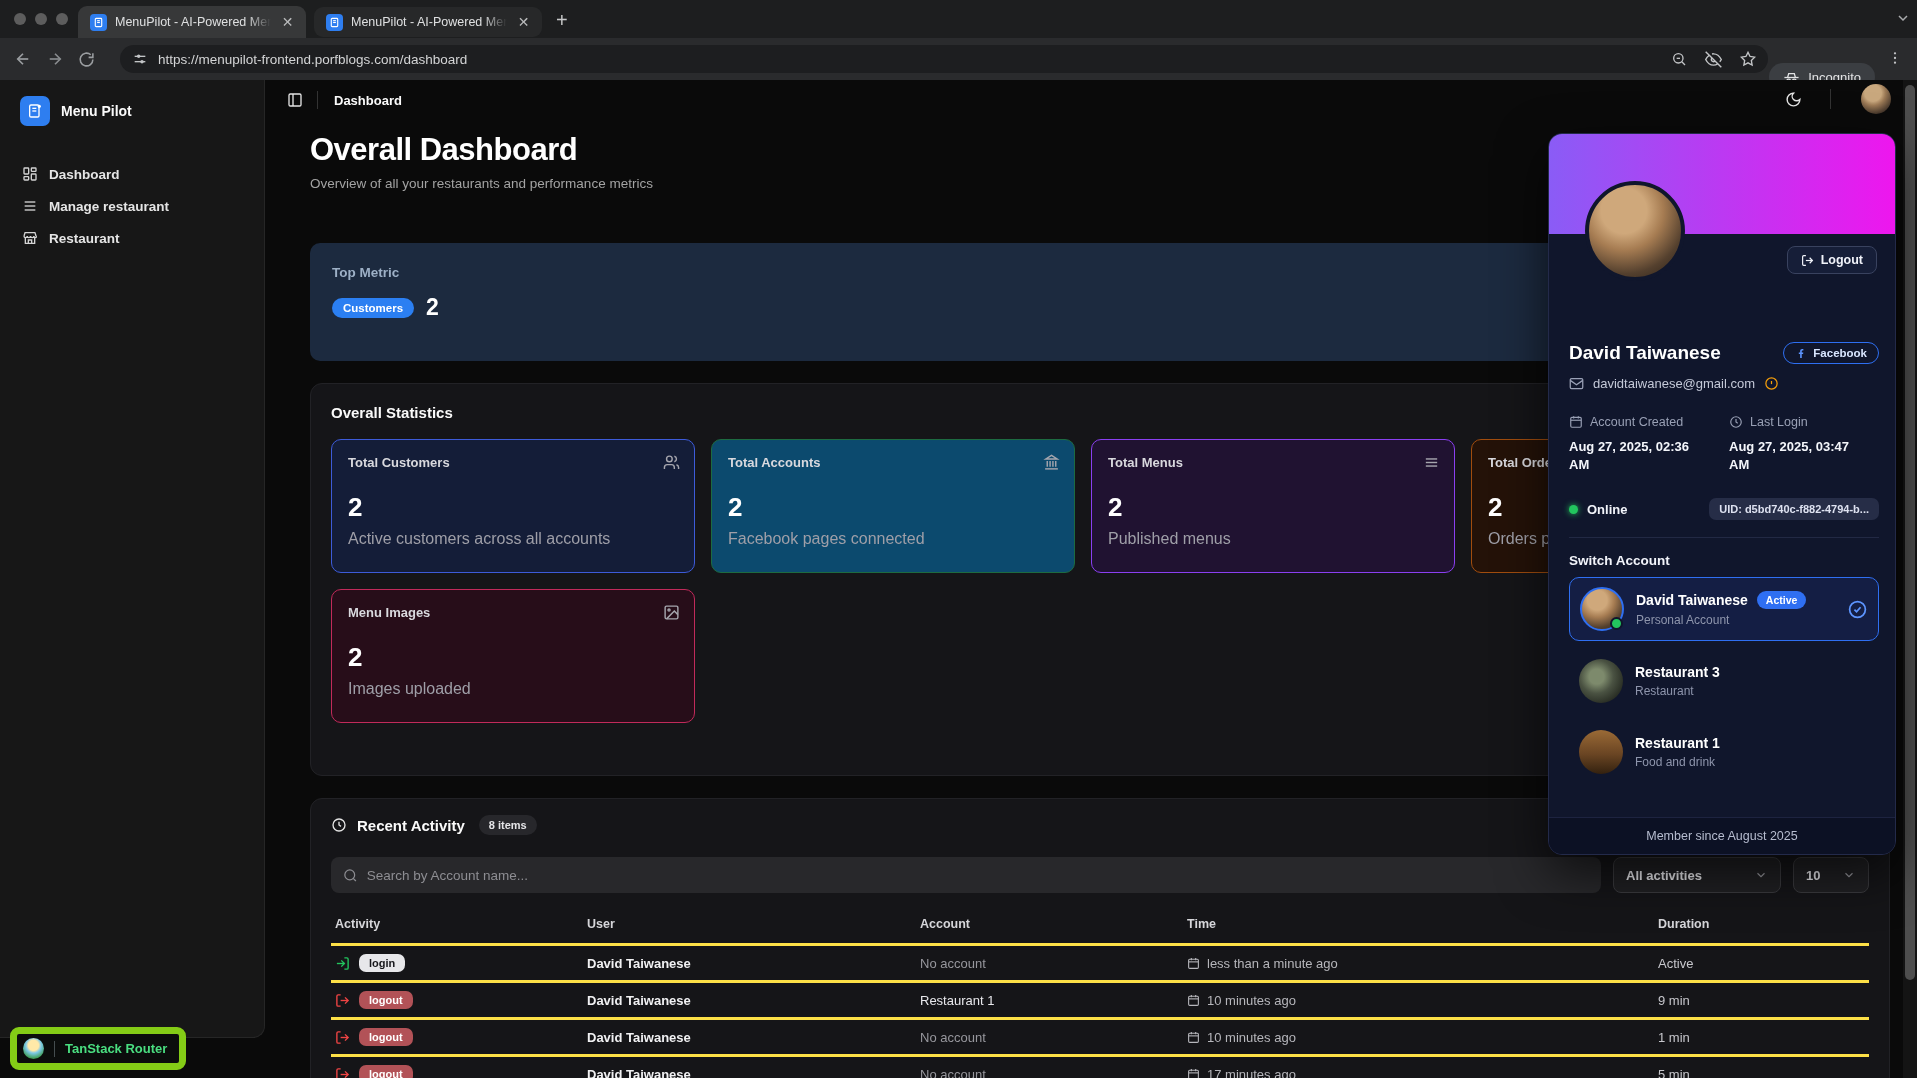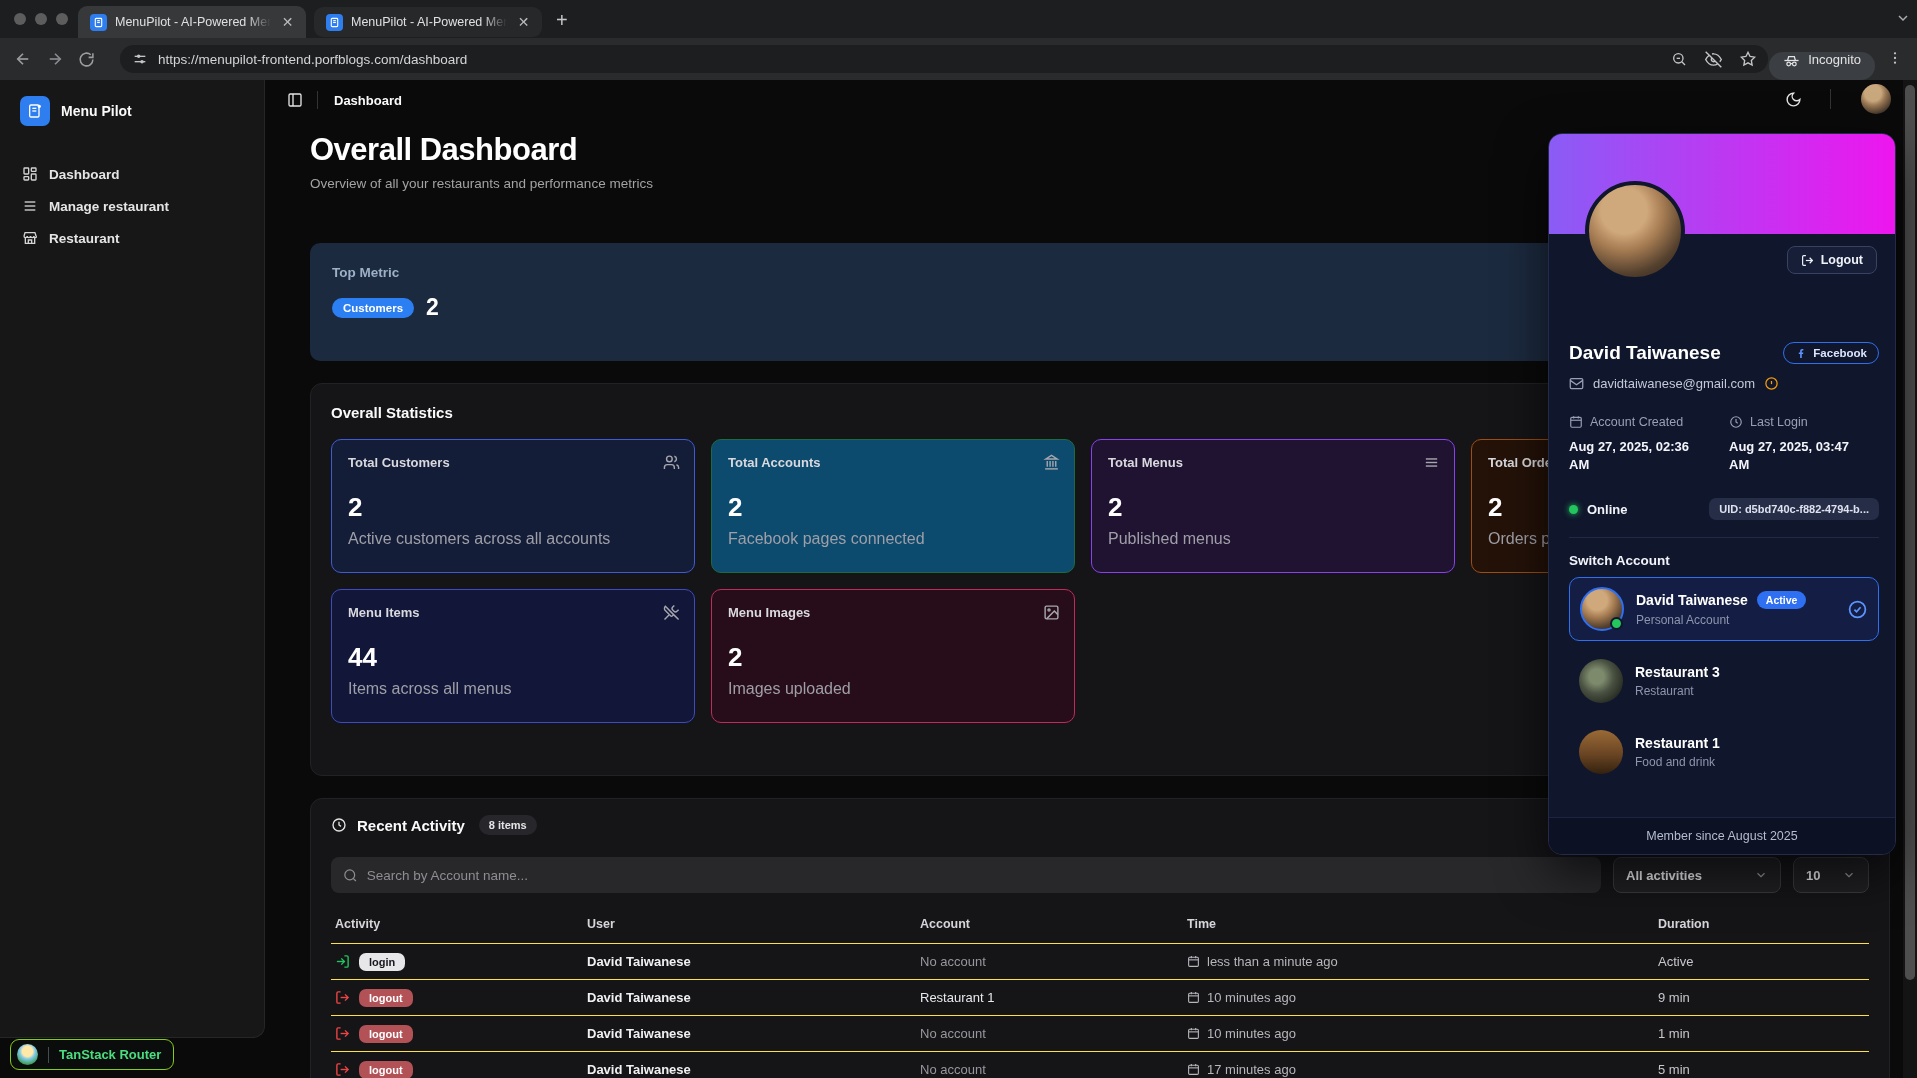--- a/index.html
+++ b/index.html
@@ -18,21 +18,21 @@
   .tab-close { color:#b9babb; font-size:14px; width:17px; height:17px; display:flex; align-items:center; justify-content:center; border-radius:50%; flex:none; }
   .newtab { position:absolute; left:556px; top:10px; color:#c6c7c8; font-size:20px; line-height:1; }
   .tabsearch { position:absolute; right:6px; top:10px; color:#a9abad; }
 
   .toolbar { position:absolute; top:38px; left:0; width:1917px; height:42px; background:#2a2b2d; display:flex; align-items:center; }
   .navbtn { color:#9b9ea1; margin-left:14px; }
   .navbtn.fwd { color:#8a8d90; }
   .omnibox { position:absolute; left:120px; top:7px; width:1648px; height:28px; background:#1d1e20; border-radius:14px; display:flex; align-items:center; padding:0 12px; }
   .omnibox .url { color:#d4d5d6; font-size:13.5px; margin-left:10px; flex:1; }
   .omni-icons { display:flex; align-items:center; gap:18px; color:#c3c5c7; }
-  .incognito-chip { position:absolute; right:42px; top:14px; height:28px; background:#3b3e42; border-radius:14px; display:flex; gap:8px; padding:0 14px; color:#e2e3e4; font-size:13px; }
+  .incognito-chip { position:absolute; right:42px; top:25px; height:28px; background:#3b3e42; border-radius:14px; display:flex; align-items:center; gap:8px; padding:0 14px; color:#e2e3e4; font-size:13px; }
   .kebab { position:absolute; right:14px; top:12px; color:#c3c5c7; }
 
   
   .app { position:absolute; top:80px; left:0; width:1917px; height:998px; background:#0a0a0a; overflow:hidden; }
 
   .sidebar { position:absolute; top:0; left:0; width:265px; height:958px; background:#171717; border-right:1px solid #262626; border-bottom:1px solid #262626; border-radius:0 0 12px 0; }
   .brand { display:flex; align-items:center; gap:11px; padding:16px 20px 10px; }
   .brand .logo { width:30px; height:30px; border-radius:7px; background:#2e7ef0; display:flex; align-items:center; justify-content:center; }
   .brand .name { color:#fafafa; font-size:14px; font-weight:bold; }
   .nav { margin-top:22px; }
@@ -73,21 +73,21 @@
   .badge-count { background:#27272b; color:#e4e4e7; font-size:11px; font-weight:bold; border-radius:999px; padding:4px 10px; margin-left:4px; }
   .act-controls { display:flex; gap:12px; margin-top:22px; }
   .searchbox { flex:1; height:36px; background:#28282b; border-radius:8px; display:flex; align-items:center; padding:0 12px; gap:9px; color:#8d8d92; }
   .searchbox input { background:transparent; border:none; outline:none; color:#e5e5e5; font-size:13.5px; width:100%; font-family:inherit; }
   .searchbox input::placeholder { color:#8d8d92; }
   .select { height:36px; background:#202023; border:1px solid #3a3a3e; border-radius:8px; display:flex; align-items:center; justify-content:space-between; padding:0 12px; color:#ececf0; font-size:13px; font-weight:bold; }
   .select.w1 { width:168px; } .select.w2 { width:76px; }
   .select svg { color:#9a9aa0; }
   table.act { width:100%; border-collapse:collapse; margin-top:16px; table-layout:fixed; }
   table.act th { text-align:left; color:#d6d6da; font-size:12.5px; font-weight:bold; padding:8px 4px 12px; }
-  table.act td { padding:8px 4px; border-top:1px solid #fde047; font-size:13px; height:36px; }
+  table.act td { padding:8px 4px; border-top:3px solid #fde047; font-size:13px; height:36px; }
   col.c1{width:252px;} col.c2{width:333px;} col.c3{width:267px;} col.c4{width:471px;} 
   .cell-act { display:flex; align-items:center; gap:9px; }
   .pill-login { background:#e7e7ea; color:#16161a; font-size:11px; font-weight:bold; border-radius:7px; padding:3px 10px; }
   .pill-logout { background:#b25257; color:#fff; font-size:11px; font-weight:bold; border-radius:7px; padding:3px 10px; }
   .u { color:#f1f1f3; font-weight:bold; }
   .dim { color:#97979d; } .lite { color:#e8e8ec; }
   .timecell { display:flex; align-items:center; gap:7px; color:#b6b6bb; }
   .dur { color:#c7c7cc; }
 
   
@@ -121,21 +121,21 @@
   .online-dot { position:absolute; right:-1px; bottom:-1px; width:13px; height:13px; border-radius:50%; background:#22c55e; border:2.5px solid #10162c; }
   .acct .nm { color:#fff; font-size:14px; font-weight:800; display:flex; align-items:center; gap:9px; }
   .pill-active { background:#2f6ff2; color:#fff; font-size:10.5px; font-weight:bold; border-radius:999px; padding:3px 9px; }
   .acct .sb { color:#8e95ac; font-size:12px; margin-top:4px; }
   .acct .chk { margin-left:auto; color:#5d95ff; }
   .pp-footer { position:absolute; left:0; right:0; bottom:0; height:37px; background:#0c1124; border-top:1px solid #1d2340; border-radius:0 0 13px 13px; display:flex; align-items:center; justify-content:center; color:#b6bccf; font-size:12.5px; }
 
   
   .scrolltrack { position:absolute; right:0; top:0; width:14px; height:998px; background:#141414; }
   .scrollthumb { position:absolute; right:2px; top:5px; width:10px; height:895px; background:#4e4e4e; border-radius:5px; }
-  .devtools { position:absolute; left:10px; bottom:8px; display:flex; align-items:center; gap:10px; background:#0b0d0c; border:1px solid #84cc16; border-radius:9px; padding:4px 12px 4px 6px; }
+  .devtools { position:absolute; left:10px; bottom:8px; display:flex; align-items:center; gap:10px; background:#0b0d0c; border:7px solid #84cc16; border-radius:9px; padding:4px 12px 4px 6px; }
   .devtools .logo { width:21px; height:21px; border-radius:50%; background:radial-gradient(circle at 50% 35%, #ffe9a8 0 30%, #7ec9e8 45%, #3f9e57 75%, #1f5a2e 100%); }
   .devtools .dv { width:1px; height:16px; background:#454d4f; }
   .devtools .lbl { color:#4ade80; font-size:13px; font-weight:bold; }
 </style>
 </head>
 <body>
 
 <div class="tabstrip">
   <div class="traffic">
       <i></i>
@@ -379,32 +379,20 @@
             <svg width="17" height="17" viewBox="0 0 24 24" fill="none" stroke="currentColor" stroke-width="2">
                 <circle cx="9" cy="21" r="1.6"></circle>
                 <circle cx="19" cy="21" r="1.6"></circle>
                 <path d="M2 3h3l3 13h11l2-9H7"></path>
               </svg>
           </span>
           <div class="v">2</div>
           <div class="c">Orders processed</div>
         </div>
 
-        <div class="stat-card" style="background: rgb(18, 23, 57); border-color: rgb(60, 75, 196);">
-          <div class="t">Menu Items</div>
-          <span class="ic">
-            <svg width="17" height="17" viewBox="0 0 24 24" fill="none" stroke="currentColor" stroke-width="2">
-                <path d="m16 2-2.3 2.3a3 3 0 0 0 0 4.2l1.8 1.8a3 3 0 0 0 4.2 0L22 8"></path>
-                <path d="M15 15 3.3 3.3a4.2 4.2 0 0 0 0 6l7.3 7.3c.7.7 2 .7 2.8 0L15 15Zm0 0 7 7"></path>
-                <path d="m2.1 21.8 6.4-6.3"></path>
-              </svg>
-          </span>
-          <div class="v">44</div>
-          <div class="c">Items across all menus</div>
-        </div>
 
         <div class="stat-card" style="background: rgb(39, 13, 25); border-color: rgb(193, 42, 90);">
           <div class="t">Menu Images</div>
           <span class="ic">
             <svg width="17" height="17" viewBox="0 0 24 24" fill="none" stroke="currentColor" stroke-width="2">
                 <rect x="3" y="3" width="18" height="18" rx="2"></rect>
                 <circle cx="8.5" cy="8.5" r="1.5"></circle>
                 <path d="m21 15-5-5L5 21"></path>
               </svg>
           </span>

